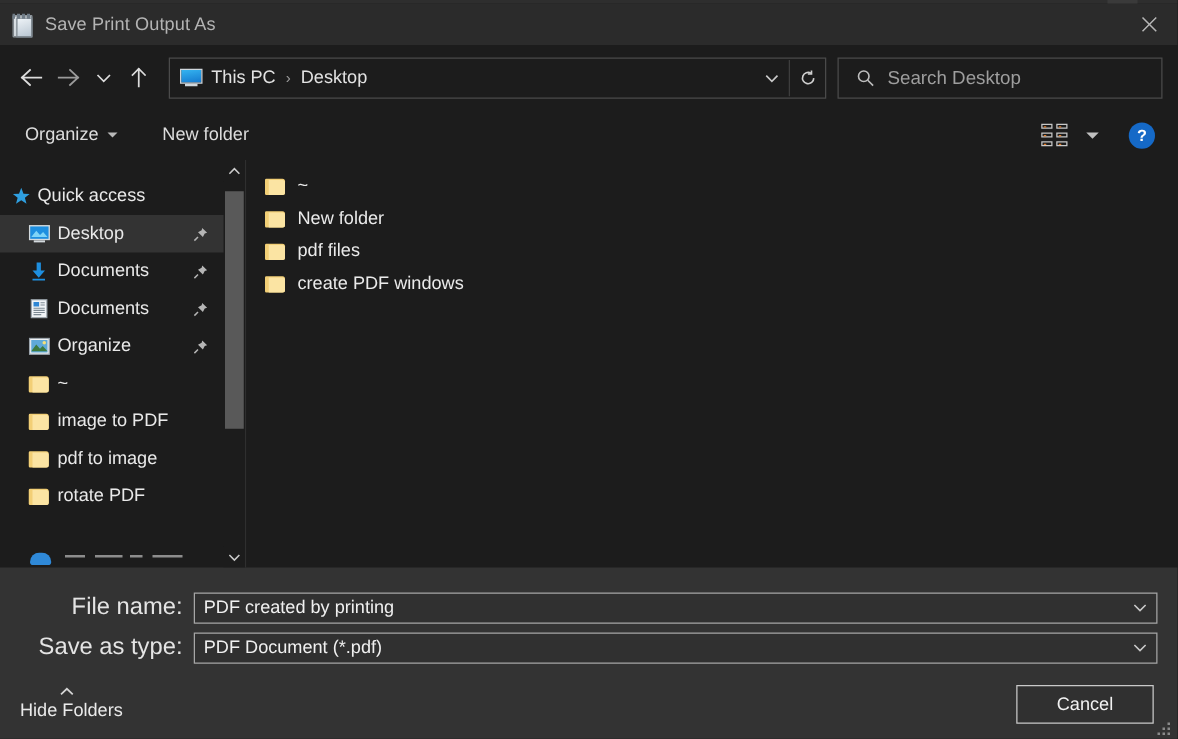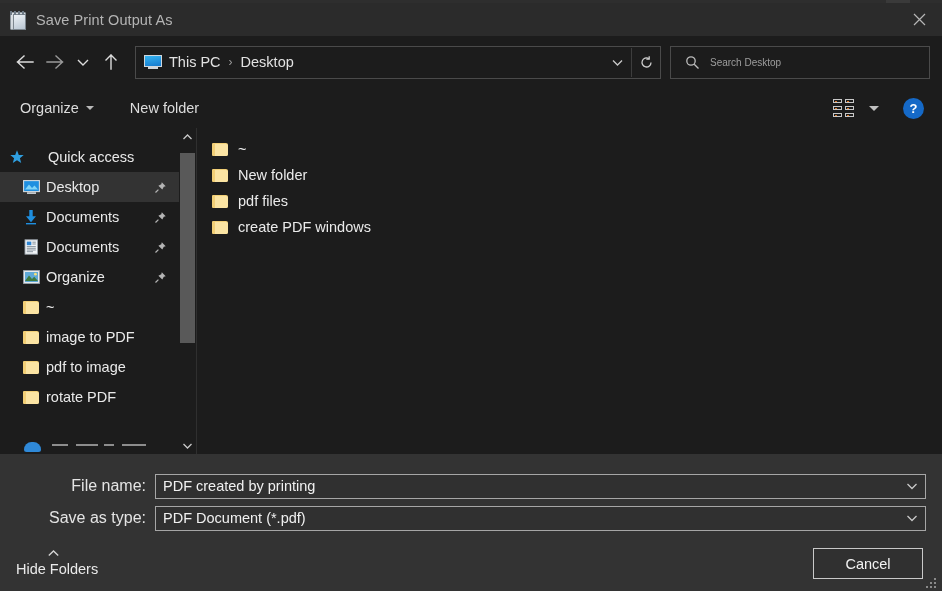--- a/index.html
+++ b/index.html
@@ -184,21 +184,21 @@
     display: flex;
     align-items: center;
     flex: 0 0 auto;
   }
   .search-ico {
     margin: 0 10px 0 14px;
     color: #bdbdbd;
     display: flex;
   }
   .search-ph {
-    font-size: 10px;
+    font-size: 15px;
     color: #9e9e9e;
   }
 
   
   .toolbar {
     height: 40px;
     background: #1c1c1c;
     display: flex;
     align-items: center;
     padding: 0 12px 0 14px;
@@ -323,21 +323,21 @@
   .side-list {
     position: absolute;
     left: 0; top: 14px;
     width: 179px;
   }
   .side-item {
     height: 30px;
     display: flex;
     align-items: center;
     position: relative;
-    padding-left: 48px;
+    padding-left: 30px;
   }
   .side-item.indent { padding-left: 46px; }
   .side-item.selected { background: #333333; }
   .side-label {
     font-size: 14.5px;
     color: #e9e9e9;
     white-space: nowrap;
   }
   .side-ico {
     position: absolute;
@@ -433,21 +433,21 @@
     position: absolute;
     left: 0;
     right: 16px;
   }
   .form-row.r-name { top: 19px; }
   .form-row.r-type { top: 51px; }
   .form-label {
     width: 155px;
     text-align: right;
     padding-right: 9px;
-    font-size: 16px;
+    font-size: 19px;
     color: #e4e4e4;
     flex: 0 0 auto;
     box-sizing: border-box;
   }
   .combo {
     flex: 1 1 auto;
     height: 25px;
     background: #303030;
     border: 1px solid #a6a6a6;
     display: flex;

